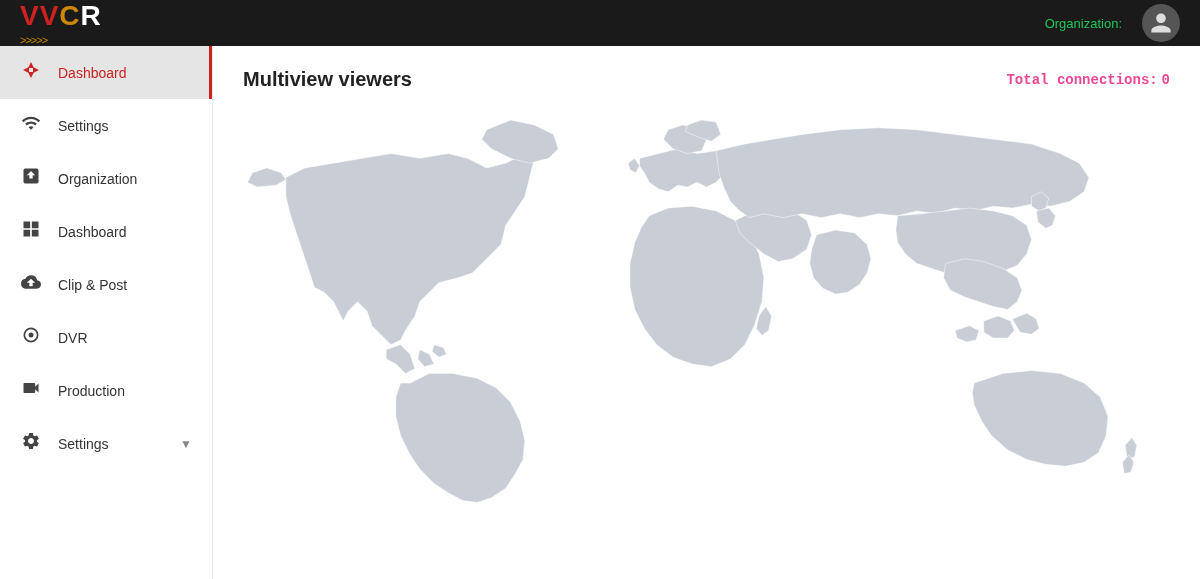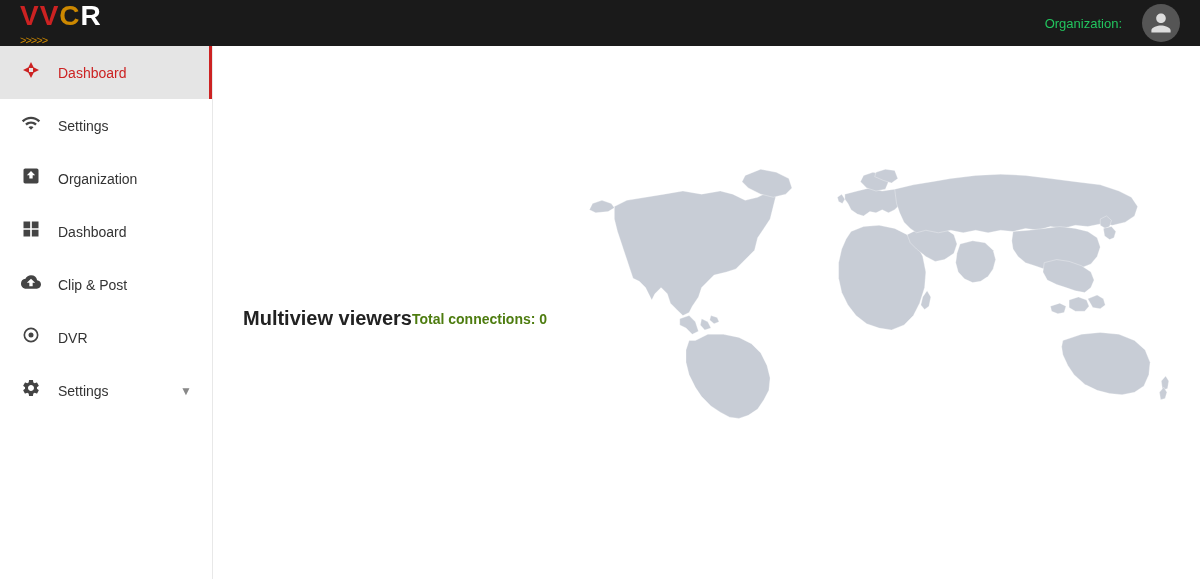--- a/index.html
+++ b/index.html
@@ -104,40 +104,41 @@
       font-size: 12px;
       color: #888;
     }
 
     
     .content {
       flex: 1;
       background: #fff;
       overflow: hidden;
       display: flex;
-      flex-direction: row;
+      flex-direction: column;
     }
     .content-header {
       padding: 22px 30px 10px 30px;
       display: flex;
       align-items: center;
       justify-content: space-between;
     }
     .page-title {
       font-size: 20px;
       font-weight: 600;
       color: #222;
     }
     .total-connections {
       font-size: 14px;
       color: #555;
     }
     .total-connections span {
       font-weight: 600;
-      color: #4d7c0f;
+      color: #ec4899;
+      font-family: Liberation Mono, monospace;
     }
 
     
     .map-container {
       flex: 1;
       position: relative;
       overflow: hidden;
     }
     .world-map-svg {
       width: 100%;
@@ -220,20 +221,28 @@
     <div class="sidebar-item">
       <span class="sidebar-icon">
         <svg width="20" height="20" viewBox="0 0 24 24" fill="currentColor">
             <circle cx="12" cy="12" r="8" fill="none" stroke="currentColor" stroke-width="2"></circle>
             <circle cx="12" cy="12" r="3"></circle>
           </svg>
       </span>
       <span class="sidebar-label">DVR</span>
     </div>
 
+    <div class="sidebar-item">
+      <span class="sidebar-icon">
+        <svg width="20" height="20" viewBox="0 0 24 24" fill="currentColor">
+            <path d="M17 10.5V7c0-.55-.45-1-1-1H4c-.55 0-1 .45-1 1v10c0 .55.45 1 1 1h12c.55 0 1-.45 1-1v-3.5l4 4v-11l-4 4z"></path>
+          </svg>
+      </span>
+      <span class="sidebar-label">Production</span>
+    </div>
 
     <div class="sidebar-item">
       <span class="sidebar-icon">
         <svg width="20" height="20" viewBox="0 0 24 24" fill="currentColor">
             <path d="M19.14 12.94c.04-.3.06-.61.06-.94 0-.32-.02-.64-.07-.94l2.03-1.58c.18-.14.23-.41.12-.61l-1.92-3.32c-.12-.22-.37-.29-.59-.22l-2.39.96c-.5-.38-1.03-.7-1.62-.94l-.36-2.54c-.04-.24-.24-.41-.48-.41h-3.84c-.24 0-.43.17-.47.41l-.36 2.54c-.59.24-1.13.57-1.62.94l-2.39-.96c-.22-.08-.47 0-.59.22L2.74 8.87c-.12.21-.08.47.12.61l2.03 1.58c-.05.3-.09.63-.09.94s.02.64.07.94l-2.03 1.58c-.18.14-.23.41-.12.61l1.92 3.32c.12.22.37.29.59.22l2.39-.96c.5.38 1.03.7 1.62.94l.36 2.54c.05.24.24.41.48.41h3.84c.24 0 .44-.17.47-.41l.36-2.54c.59-.24 1.13-.56 1.62-.94l2.39.96c.22.08.47 0 .59-.22l1.92-3.32c.12-.22.07-.47-.12-.61l-2.01-1.58zM12 15.6c-1.98 0-3.6-1.62-3.6-3.6s1.62-3.6 3.6-3.6 3.6 1.62 3.6 3.6-1.62 3.6-3.6 3.6z"></path>
           </svg>
       </span>
       <span class="sidebar-label">Settings</span>
       <span class="sidebar-chevron">▼</span>
     </div>

